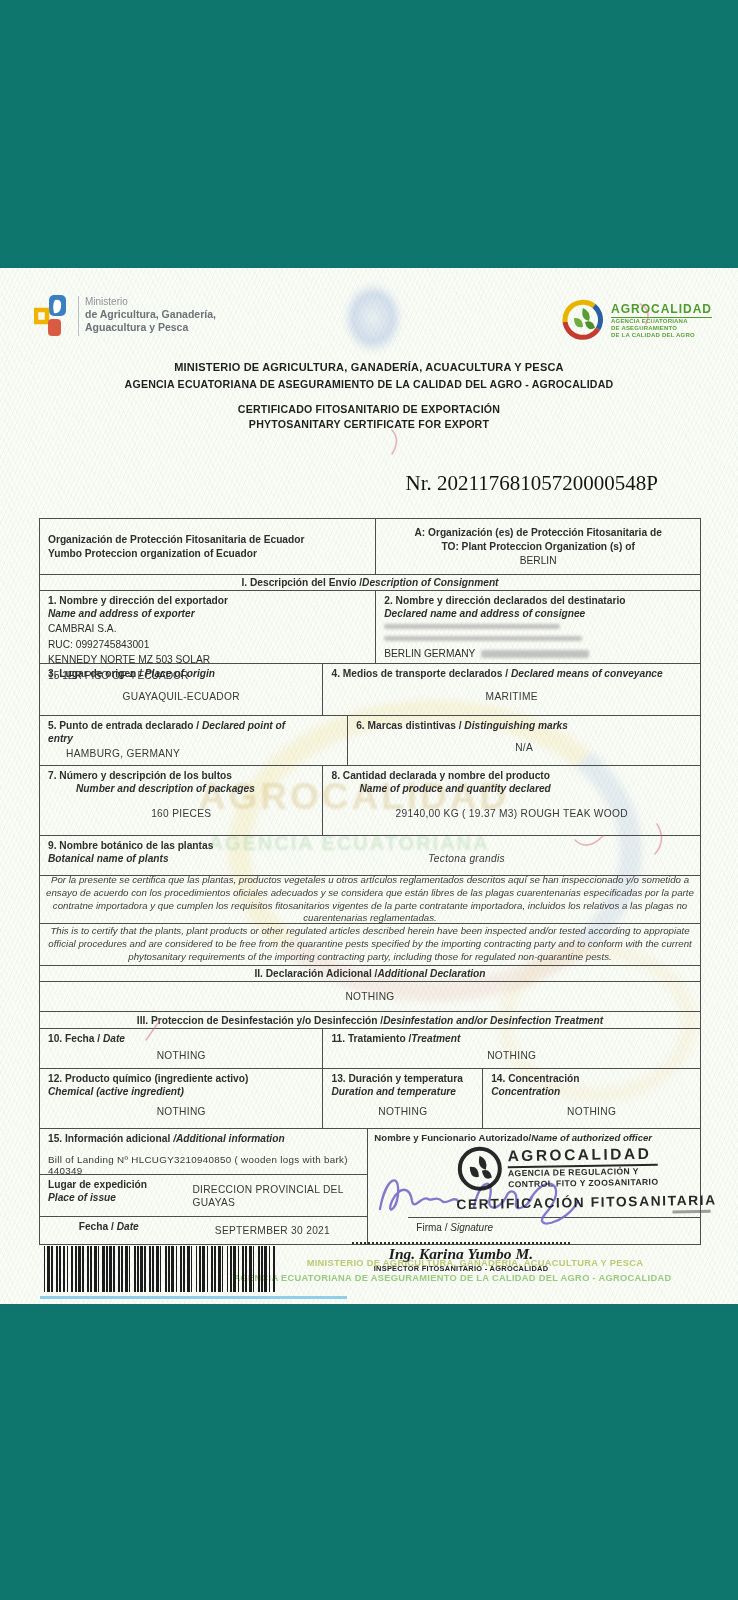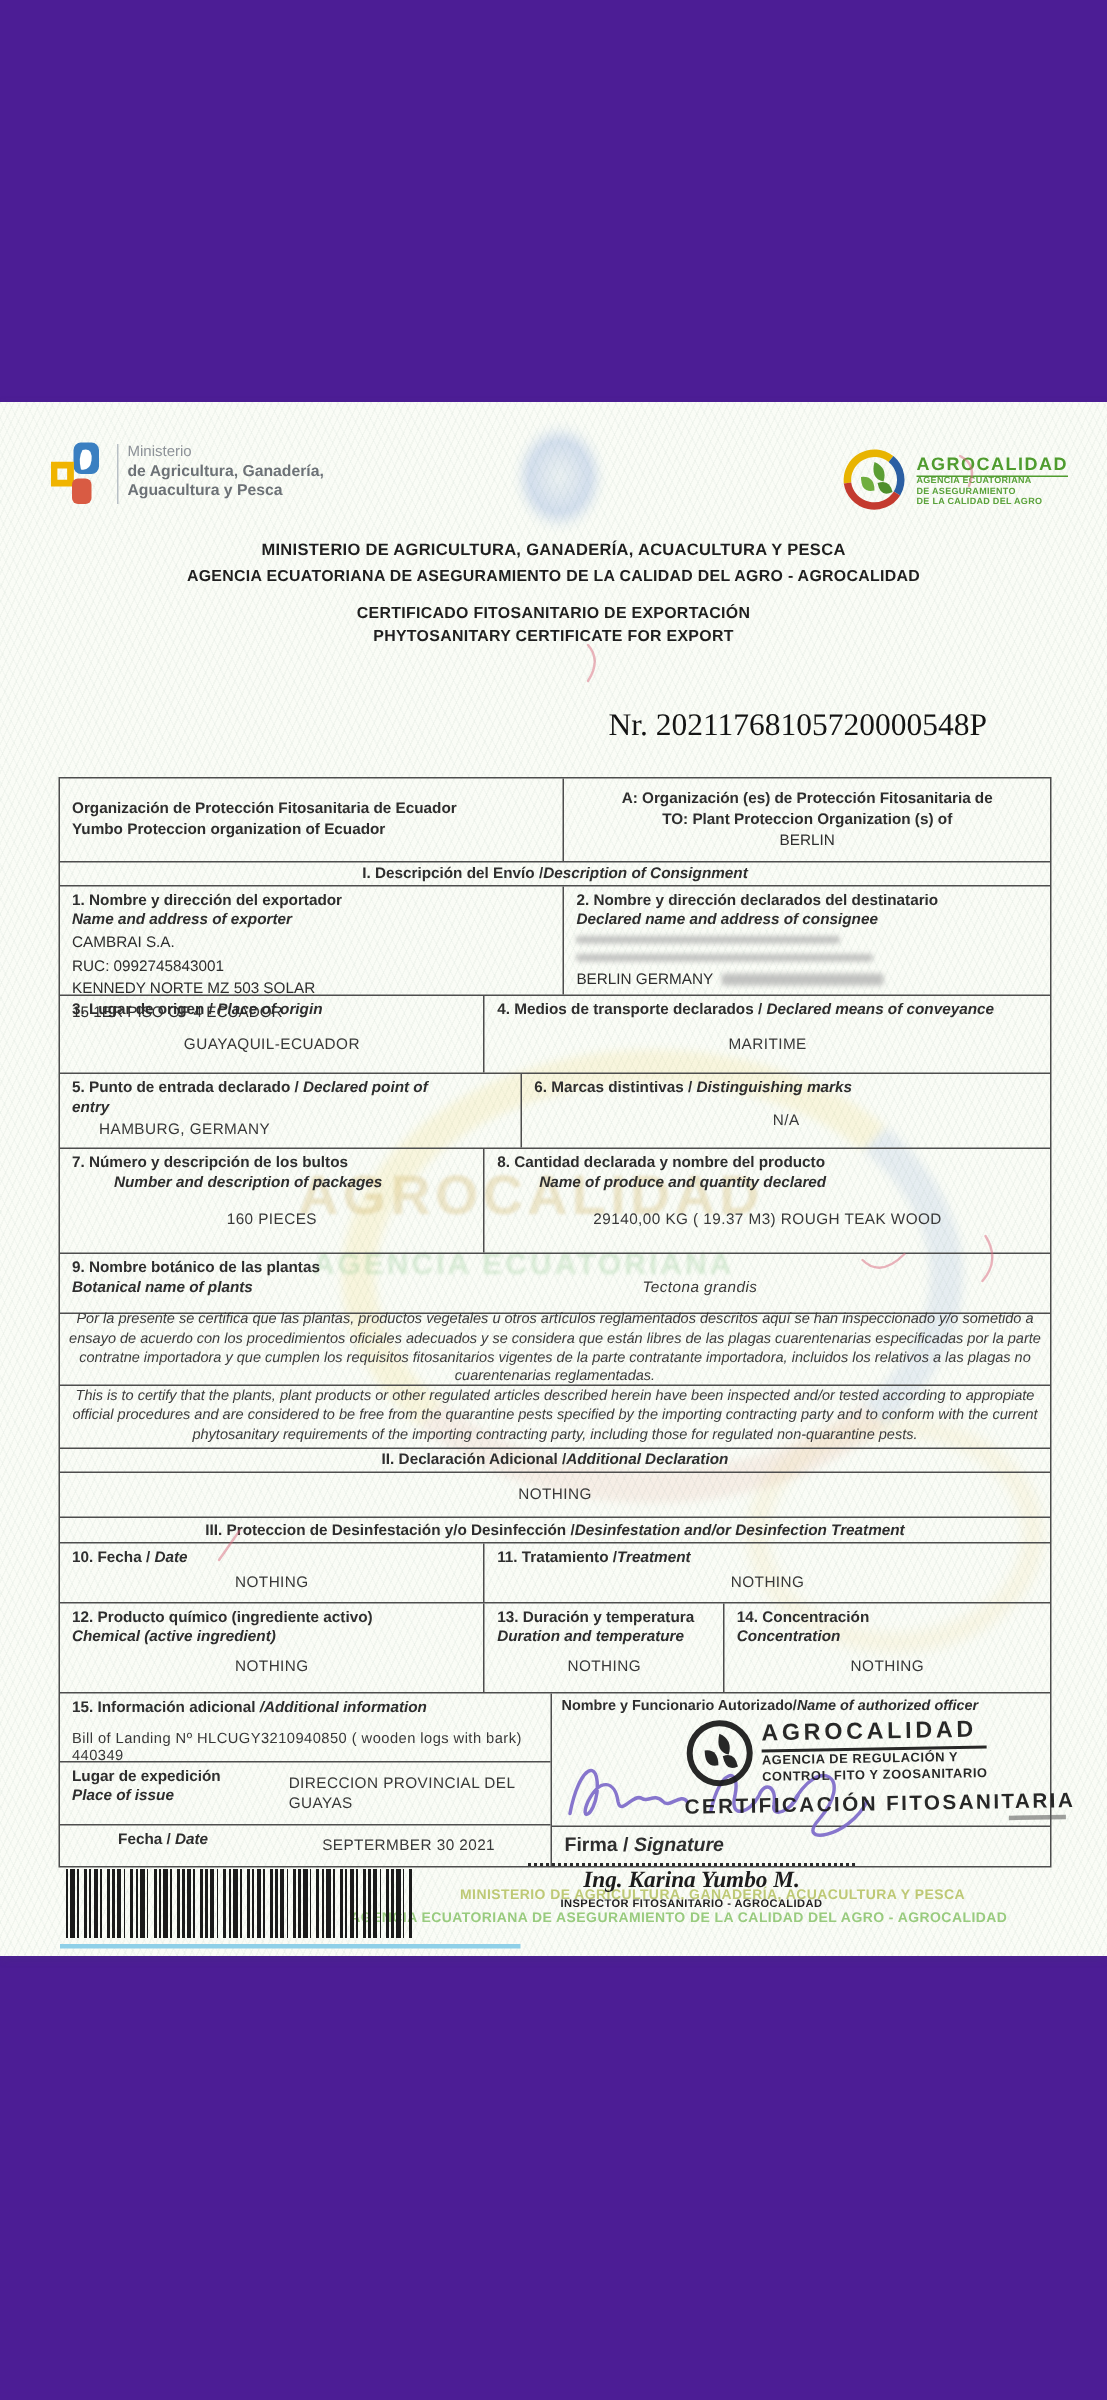--- a/index.html
+++ b/index.html
@@ -1,17 +1,17 @@
 <!DOCTYPE html>
 <html><head>
 <meta charset="utf-8">
 <style>
   html,body{margin:0;padding:0;}
   body{font-family:"Liberation Sans",sans-serif;}
-  .page{position:relative;width:738px;height:1600px;background:#4c1d95;overflow:hidden;}
+  .page{position:relative;width:738px;height:1600px;background:#0f766e;overflow:hidden;}
   .doc{position:absolute;top:268px;left:0;width:738px;height:1036px;background:#fafcf6;
        background-image:
          repeating-linear-gradient(115deg, rgba(135,165,140,0.07) 0 1px, transparent 1px 4px),
          repeating-linear-gradient(63deg, rgba(140,170,165,0.055) 0 1px, transparent 1px 5px);
        box-shadow:0 2px 6px rgba(70,70,100,0.18);}
   
   .wm-ring{position:absolute;left:228px;top:432px;width:370px;height:258px;border-radius:50%;
            border:22px solid rgba(236,196,60,0.13);border-right-color:rgba(60,110,200,0.10);
            border-bottom-color:rgba(200,80,60,0.08);filter:blur(3px);z-index:0;}
   .wm-ring2{position:absolute;left:498px;top:676px;width:170px;height:130px;border-radius:50%;
@@ -53,21 +53,21 @@
   .r-org{height:56px;}
   .r-org .td{display:flex;flex-direction:column;justify-content:center;}
   .c50{width:50.8%;} .c49{width:49.2%;}
   .c43{width:42.8%;} .c57{width:57.2%;}
   .c24{width:24.2%;} .c33{width:33%;}
   .cL{width:49.6%;} .cR{width:50.4%;}
   .orgline{font-size:10.2px;font-weight:bold;line-height:14px;}
   .orgright{text-align:center;}
   .orgright .plain{font-weight:normal;}
   .r-sec{height:16px;justify-content:center;align-items:center;font-size:10.2px;font-weight:bold;}
-  .r-12{height:73px;justify-content:flex-end;}
+  .r-12{height:73px;}
   .addr{font-size:10.2px;line-height:13.5px;margin-top:2px;}
   .redact{height:8px;background:#b0b0b0;border-radius:2px;filter:blur(1.6px);opacity:.75;margin:3.5px 0;}
   .redact.inline{display:inline-block;vertical-align:middle;margin:0 0 0 6px;}
   .r-34{height:52px;} .r-56{height:50px;gap:43px;} .r-78{height:70px;}
   .r-9{height:40px;}
   .ind{margin-left:28px;}
   .para-es{height:48px;} .para-en{height:42px;}
   .ptext{flex:1;display:flex;align-items:center;justify-content:center;font-size:9.7px;font-style:italic;
          line-height:1.32;text-align:center;color:#3c3c3c;padding:1px 4px;}
   .r-noth{height:30px;}
@@ -79,21 +79,21 @@
   .sub.last{border-bottom:none;}
   .sub-info{height:46px;flex-direction:column;padding:3px 8px;}
   .sub-place{height:42px;}
   .sub-date{height:26px;}
   .sub-place .labcell,.sub-date .labcell{width:42%;padding:3px 0 0 8px;box-sizing:border-box;}
   .sub-date .labcell{text-align:center;padding-left:0;}
   .sub-place .valcell,.sub-date .valcell{flex:1;display:flex;align-items:center;justify-content:center;text-align:left;}
   .place-val{width:160px;line-height:13px;}
   .officer-top{height:88px;padding:3px 6px;box-sizing:border-box;position:relative;overflow:visible;}
   .officer-lbl{font-size:9.6px;font-weight:bold;line-height:12px;}
-  .firma-strip{height:25px;border-top:1.4px solid #4d4d4d;padding:4px 0 0 8px;box-sizing:border-box;font-size:13px;font-weight:bold;}
+  .firma-strip{height:25px;border-top:1.4px solid #4d4d4d;padding:4px 0 0 8px;box-sizing:border-box;font-size:10px;font-weight:normal;margin-left:40px;}
   .signature{position:absolute;left:2px;top:22px;z-index:5;}
   .stamp{position:absolute;top:14px;right:-10px;width:254px;z-index:6;color:#181818;transform:rotate(-1deg);opacity:.93;}
   .stamp-row{display:flex;align-items:center;}
   .stamp-text{margin-left:4px;}
   .stamp-brand{font-size:15.5px;font-weight:bold;letter-spacing:2.5px;border-bottom:2.2px solid #181818;padding-bottom:1px;}
   .stamp-l{font-size:8.6px;font-weight:bold;letter-spacing:.4px;line-height:10.5px;}
   .stamp-cert{font-size:13.8px;font-weight:bold;letter-spacing:1.6px;margin-top:4px;white-space:nowrap;}
   .stamp-tiny{height:3px;width:38px;background:#555;opacity:.6;margin:2px 0 0 auto;}
   
   .sigblock{position:absolute;left:296px;top:974px;width:330px;text-align:center;z-index:4;}

